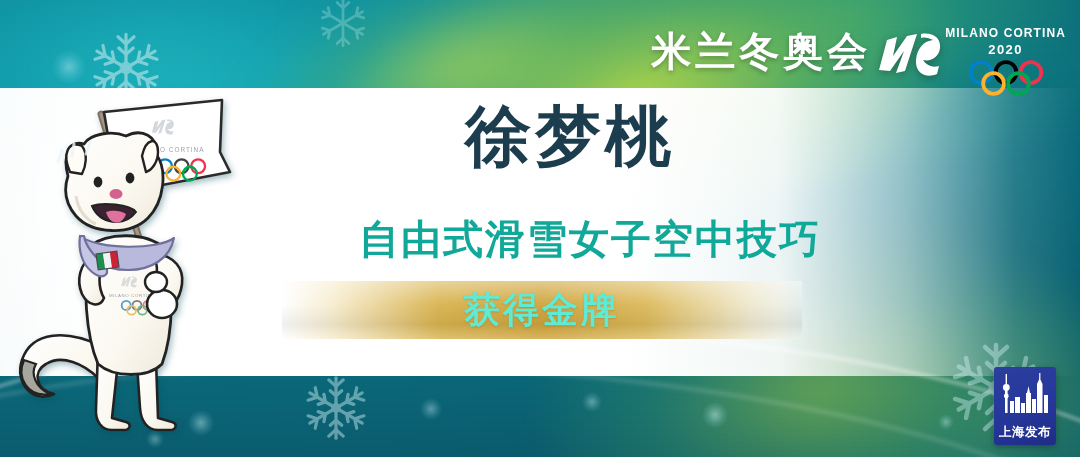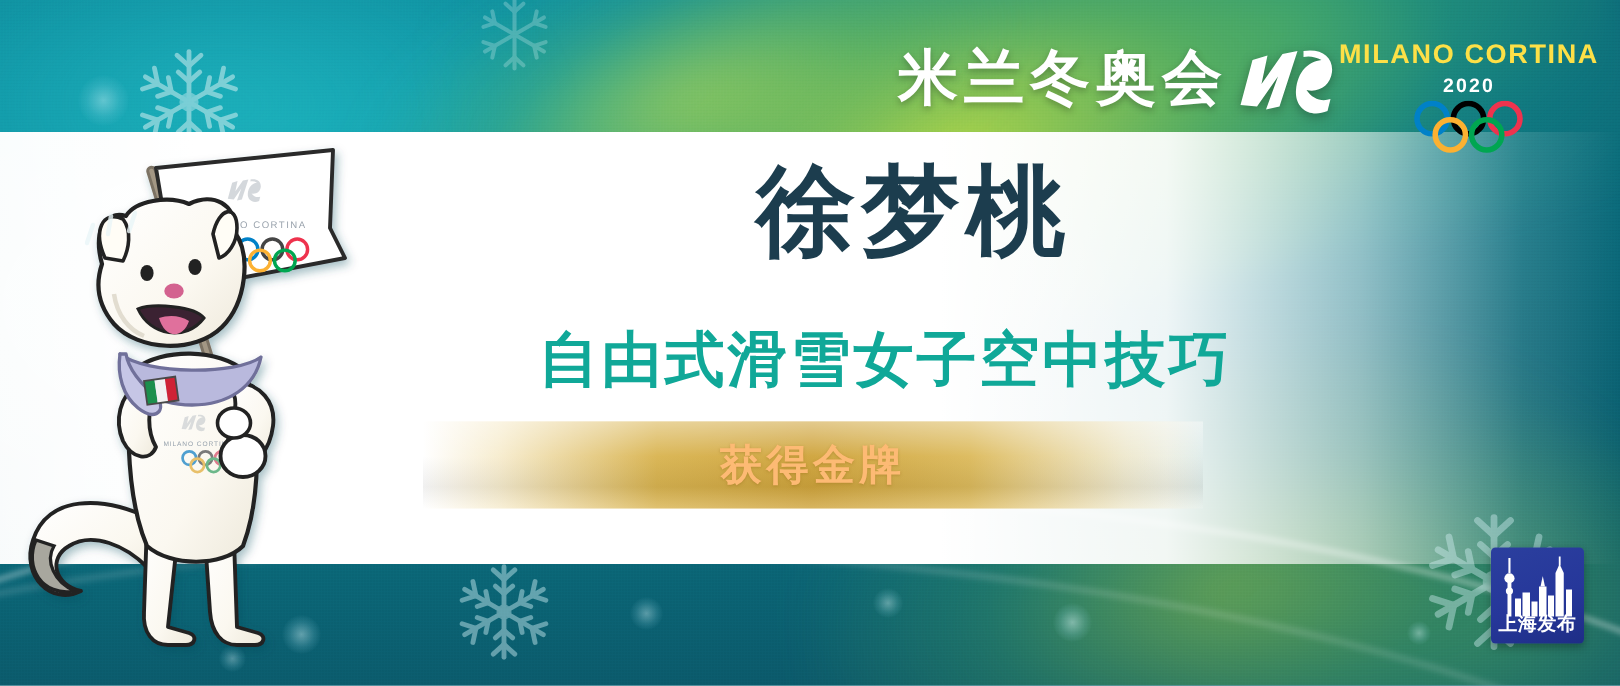--- a/index.html
+++ b/index.html
@@ -121,30 +121,30 @@
     font-family:"DejaVu Sans","Liberation Sans",sans-serif;
     text-shadow:0 2px 5px rgba(0,0,0,.28);
     white-space:nowrap;
   }
   .hdr-26{
     position:relative; width:74px; height:60px;
   }
   .hdr-26 svg{ display:block; filter:drop-shadow(0 2px 4px rgba(0,0,0,.3)); }
   .hdr-mc{ display:flex; flex-direction:column; align-items:center; gap:2px; padding-top:2px; }
   .mc-name{
-    font-size:18px; font-weight:bold; color:#fde047; letter-spacing:1.1px;
+    font-size:12px; font-weight:bold; color:#ffffff; letter-spacing:1.1px;
     font-family:"Liberation Sans",sans-serif; white-space:nowrap;
   }
   .mc-year{ font-size:13px; font-weight:bold; color:#fff; letter-spacing:1.4px; }
   .rings{ margin-top:1px; }
 
   
   .athlete{
-    position:absolute; left:349px; top:104px; width:520px; text-align:center;
-    font-family:Liberation Serif, serif;
+    position:absolute; left:310px; top:104px; width:520px; text-align:center;
+    font-family:Liberation Mono, monospace;
     font-size:66px; font-weight:bold; color:#1c3d4e; letter-spacing:4px;
     line-height:1.15;
   }
   .event{
     position:absolute; left:250px; top:212px; width:680px; text-align:center;
     font-family:Liberation Sans, sans-serif;
     font-size:40px; font-weight:bold; color:#10a898; letter-spacing:2px;
   }
   .goldbar{
     position:absolute; left:282px; top:281px; width:520px; height:58px;
@@ -159,30 +159,30 @@
   }
   .goldbar-gloss{
     position:absolute; left:282px; top:281px; width:520px; height:58px;
     background:linear-gradient(180deg, rgba(255,255,255,.42) 0%, rgba(255,255,255,.04) 40%, rgba(0,0,0,.06) 75%, rgba(255,255,255,.18) 100%);
     pointer-events:none;
   }
   .gold-text{
     position:absolute; left:282px; top:281px; width:520px; height:58px;
     display:flex; align-items:center; justify-content:center;
     font-family:"DejaVu Sans","Liberation Sans",sans-serif;
-    font-size:28px; font-weight:bold; color:#fdba74; letter-spacing:3px;
+    font-size:36px; font-weight:bold; color:#5eead4; letter-spacing:3px;
     text-shadow:0 1px 2px rgba(140,100,20,.35);
   }
 
   
   .mascot{ position:absolute; left:6px; top:78px; width:250px; height:370px; }
 
   
   .shlogo{
-    position:absolute; right:24px; bottom:28px; width:62px; height:64px;
+    position:absolute; right:24px; bottom:12px; width:62px; height:78px;
     background:linear-gradient(160deg,#2b3f9e 0%,#26379a 55%,#1e2d86 100%);
     border-radius:3px; box-shadow:0 2px 6px rgba(0,0,0,.3);
     overflow:hidden;
   }
   .shlogo svg{ display:block; }
   .sh-text{
     position:absolute; left:0; right:0; bottom:4px; text-align:center;
     color:#fff; font-size:12.5px; font-weight:bold; letter-spacing:.5px;
     font-family:"DejaVu Sans","Liberation Sans",sans-serif;
   }

